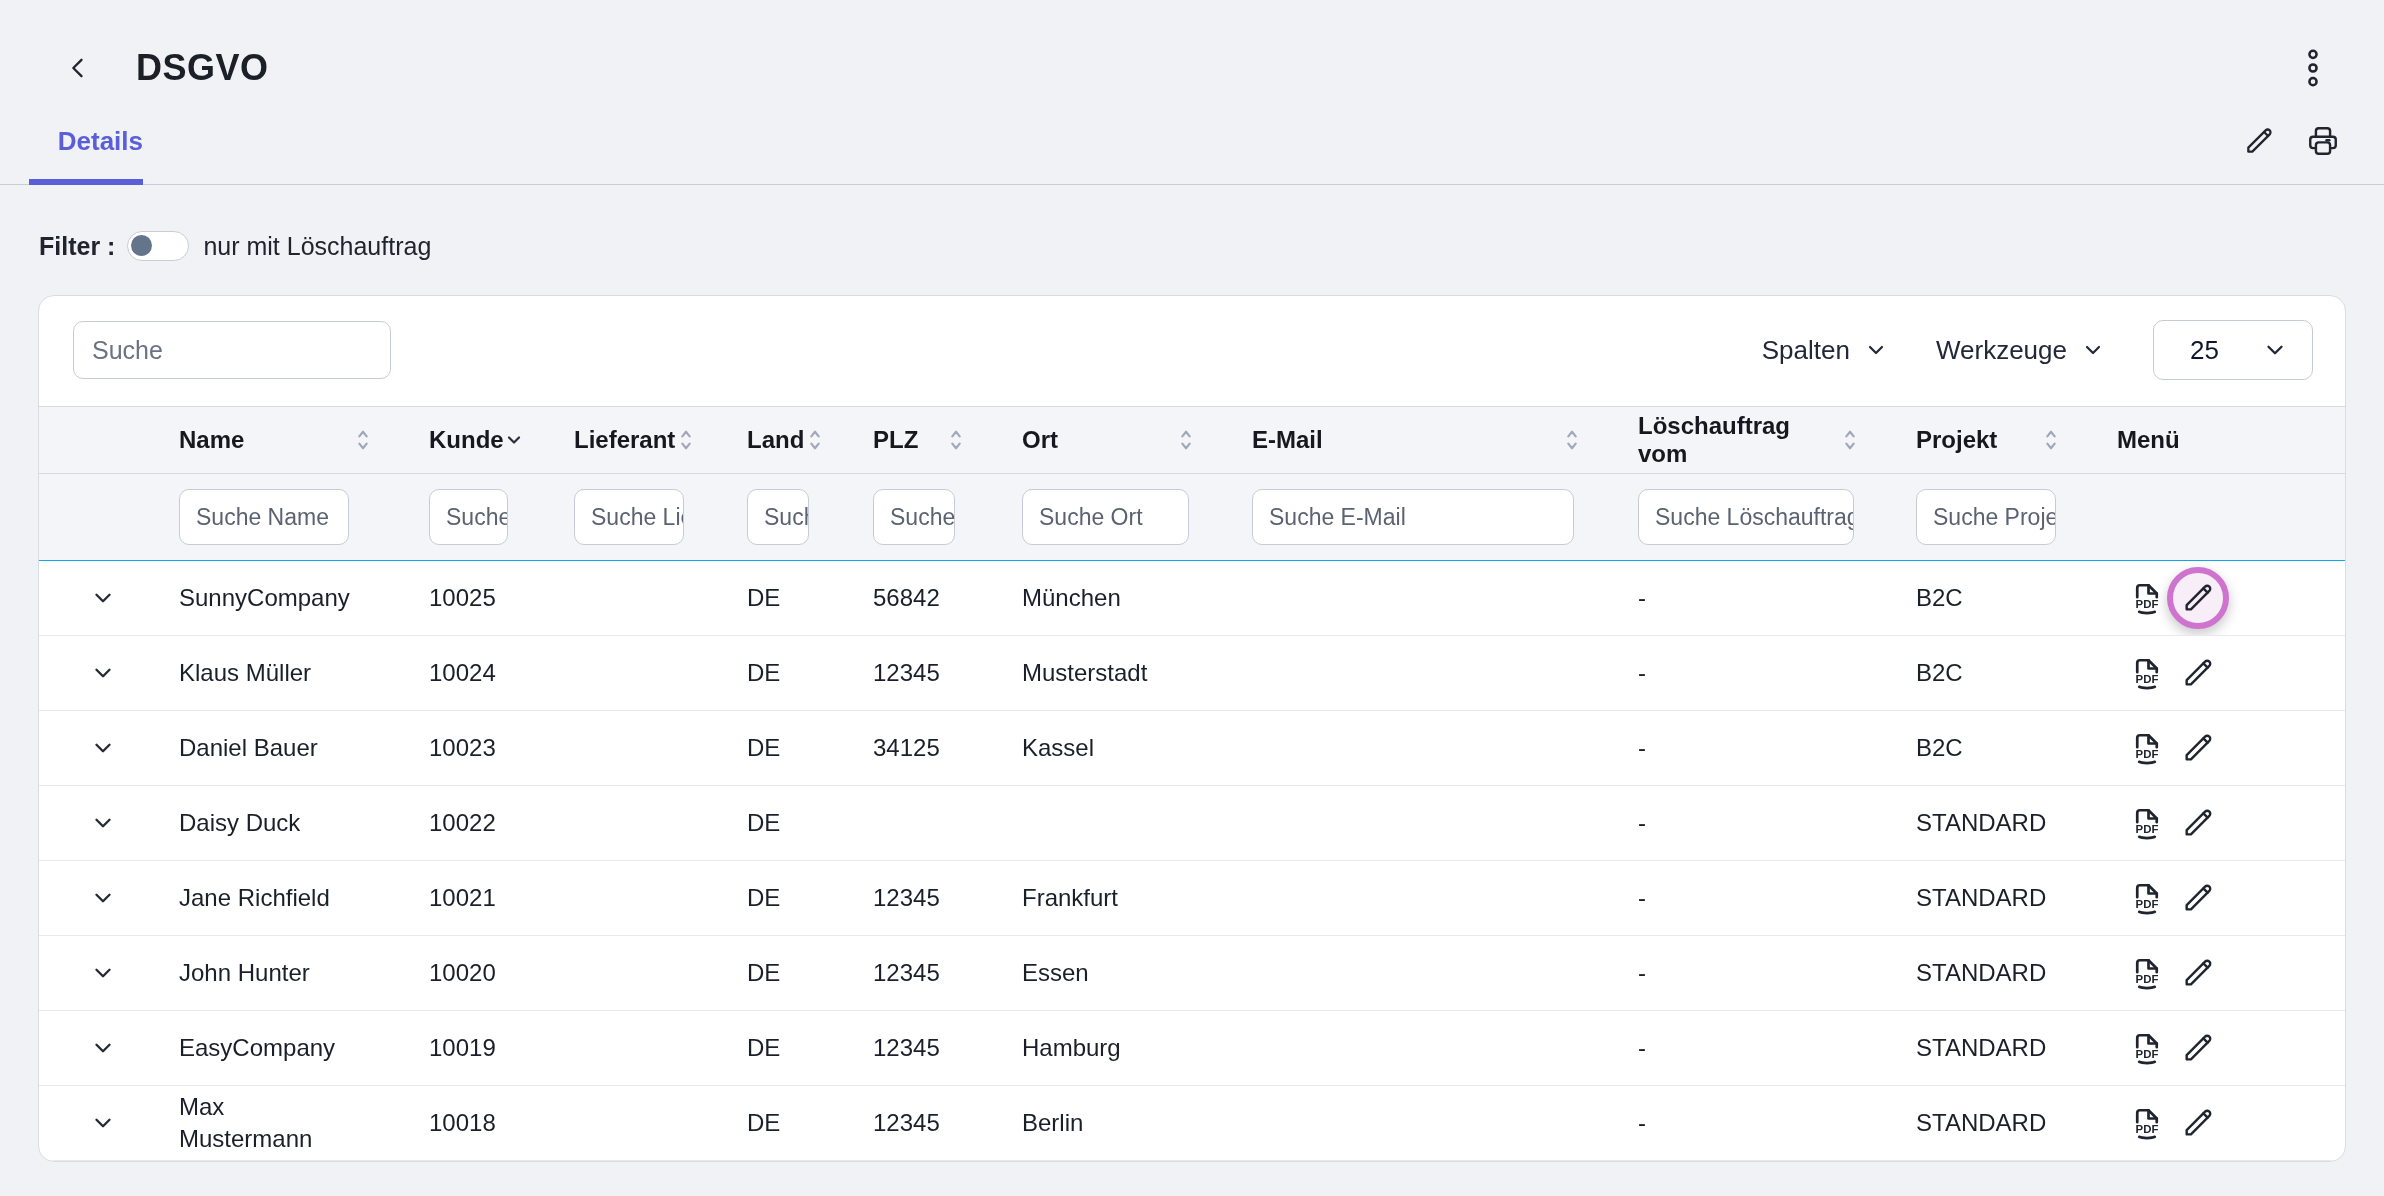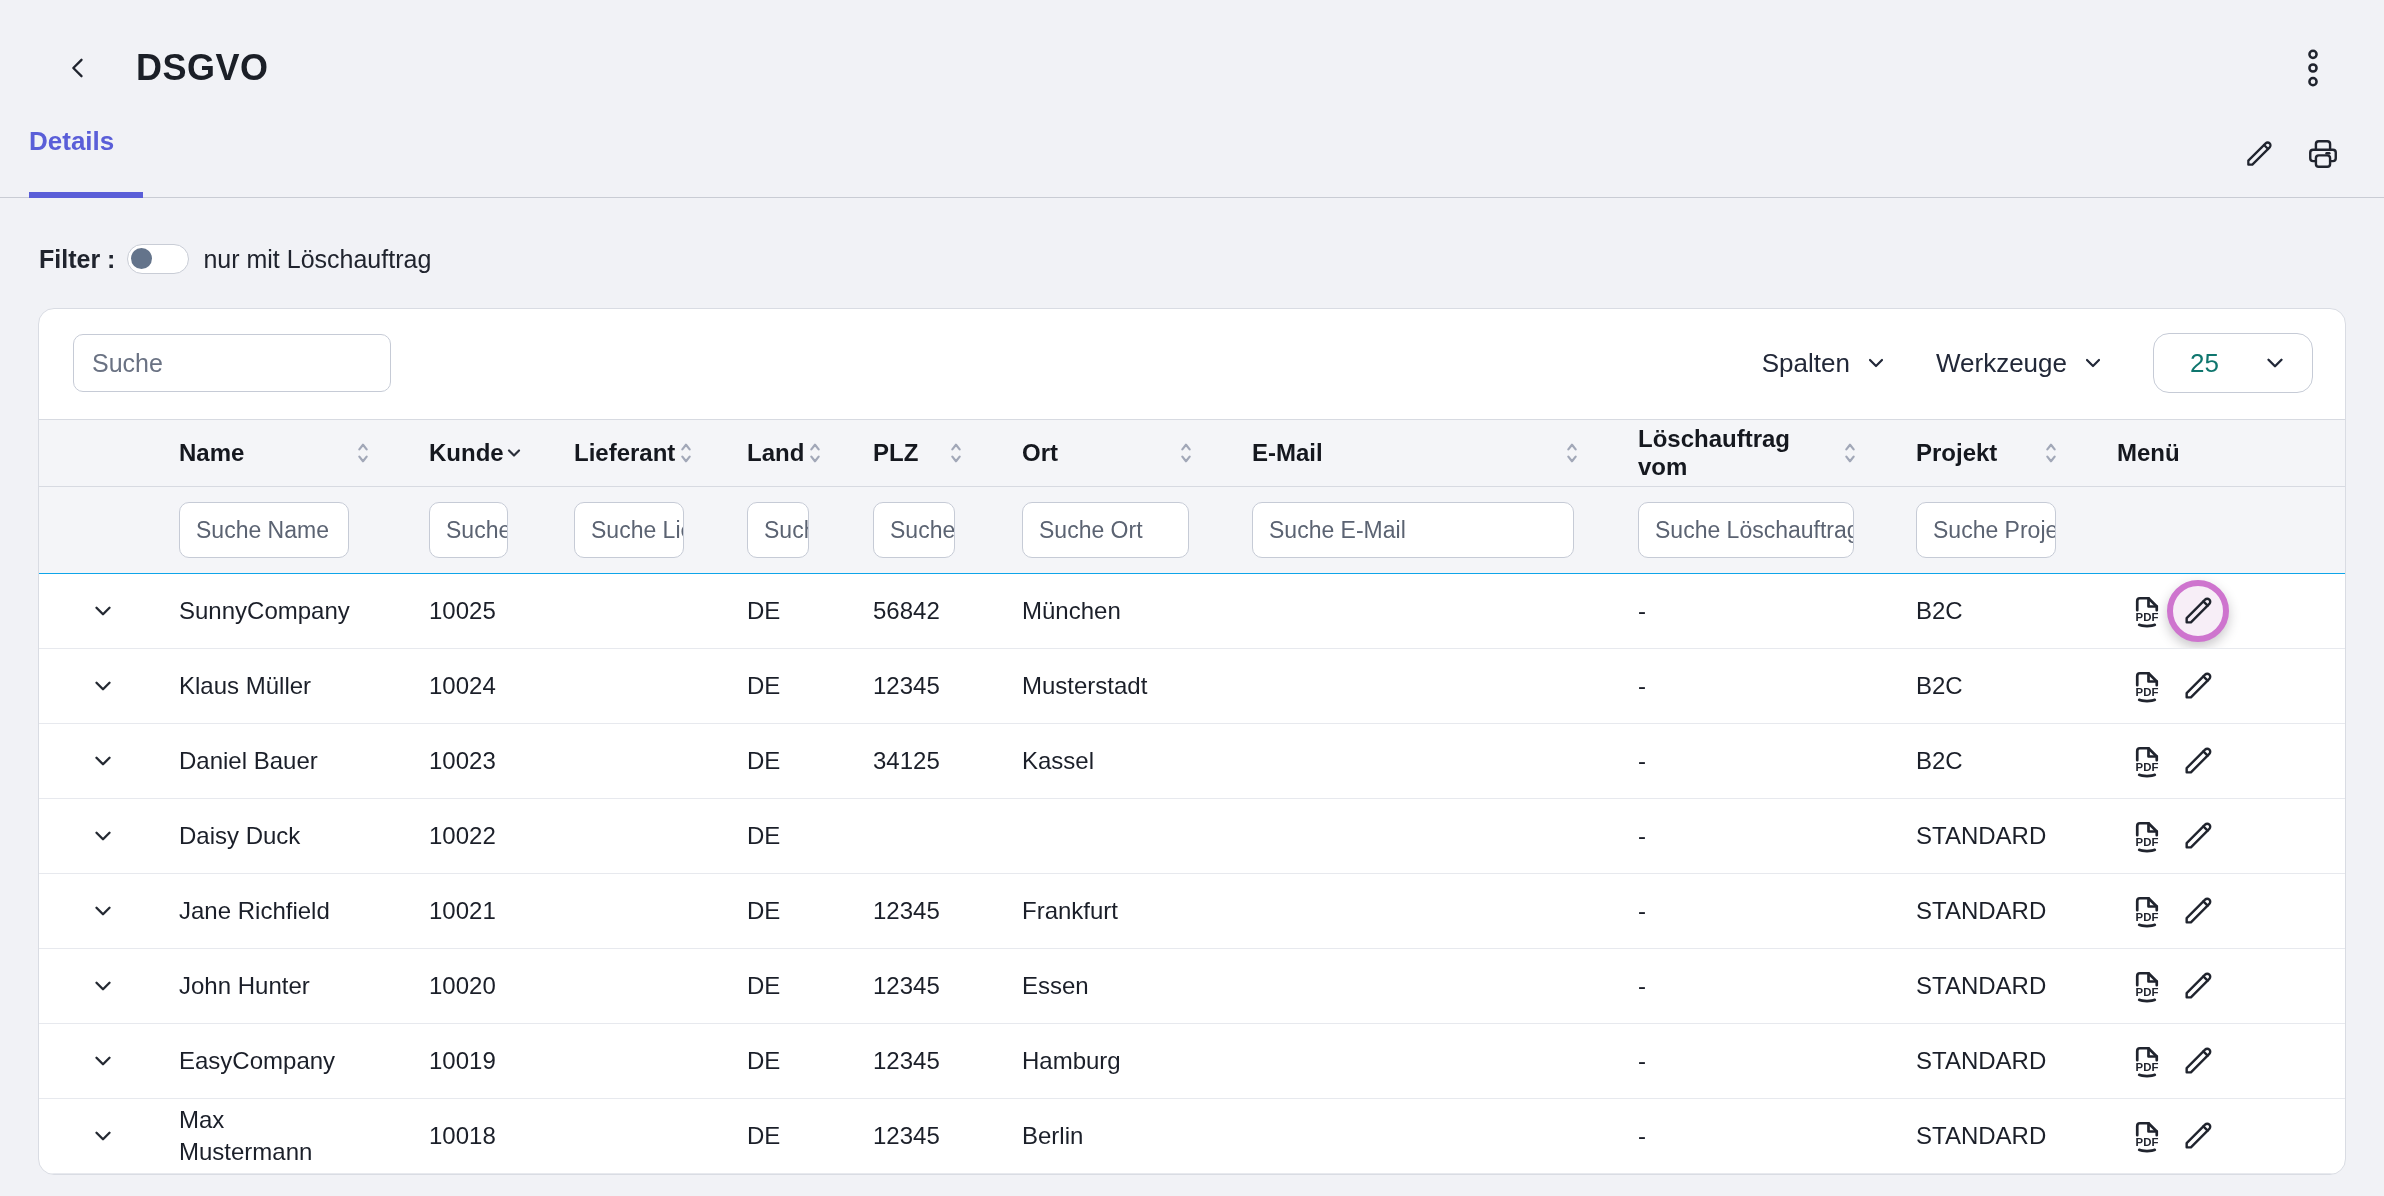--- a/index.html
+++ b/index.html
@@ -28,24 +28,24 @@
   
   .tabs-row {
     margin-top: 32px;
     border-bottom: 1px solid #c9ccd4;
     display: flex; align-items: flex-end;
     position: relative;
   }
   .tab {
     margin-left: 29px;
     min-width: 114px;
-    text-align: left;
+    text-align: right;
     font-size: 26px; font-weight: 700;
     color: #5a5ed8;
-    padding-bottom: 35px;
+    padding-bottom: 22px;
     border-bottom: 6px solid #5a5ed8;
     margin-bottom: -1px;
   }
   .tabs-actions {
     position: absolute; right: 44px; bottom: 26px;
     display: flex; align-items: center; gap: 30px;
   }
   .tabs-actions button { width: 34px; height: 34px; display: flex; align-items: center; justify-content: center; }
 
   
@@ -91,24 +91,24 @@
     box-sizing: border-box;
   }
   .search-input::placeholder { color: #6a7283; }
   .toolbar-right { margin-left: auto; display: flex; align-items: center; gap: 48px; }
   .dd-btn {
     display: flex; align-items: center; gap: 14px;
     font-size: 26px; font-weight: 400; color: #222838;
   }
   .page-size {
     width: 160px; height: 60px;
-    border: 1.5px solid #c6cbd6; border-radius: 16px;
+    border: 1.5px solid #c6cbd6; border-radius: 10px;
     display: flex; align-items: center;
     padding: 0 24px 0 36px; box-sizing: border-box;
-    font-size: 26px; color: #0f766e;
+    font-size: 26px; color: #0f172a;
     background: #fff;
   }
   .page-size .chev { margin-left: auto; }
 
   
   table { width: 100%; border-collapse: collapse; table-layout: fixed; }
   col.c1 { width: 140px; } col.c2 { width: 250px; } col.c3 { width: 145px; }
   col.c4 { width: 173px; } col.c5 { width: 126px; } col.c6 { width: 149px; }
   col.c7 { width: 230px; } col.c8 { width: 386px; } col.c9 { width: 278px; }
   col.c10 { width: 201px; }

